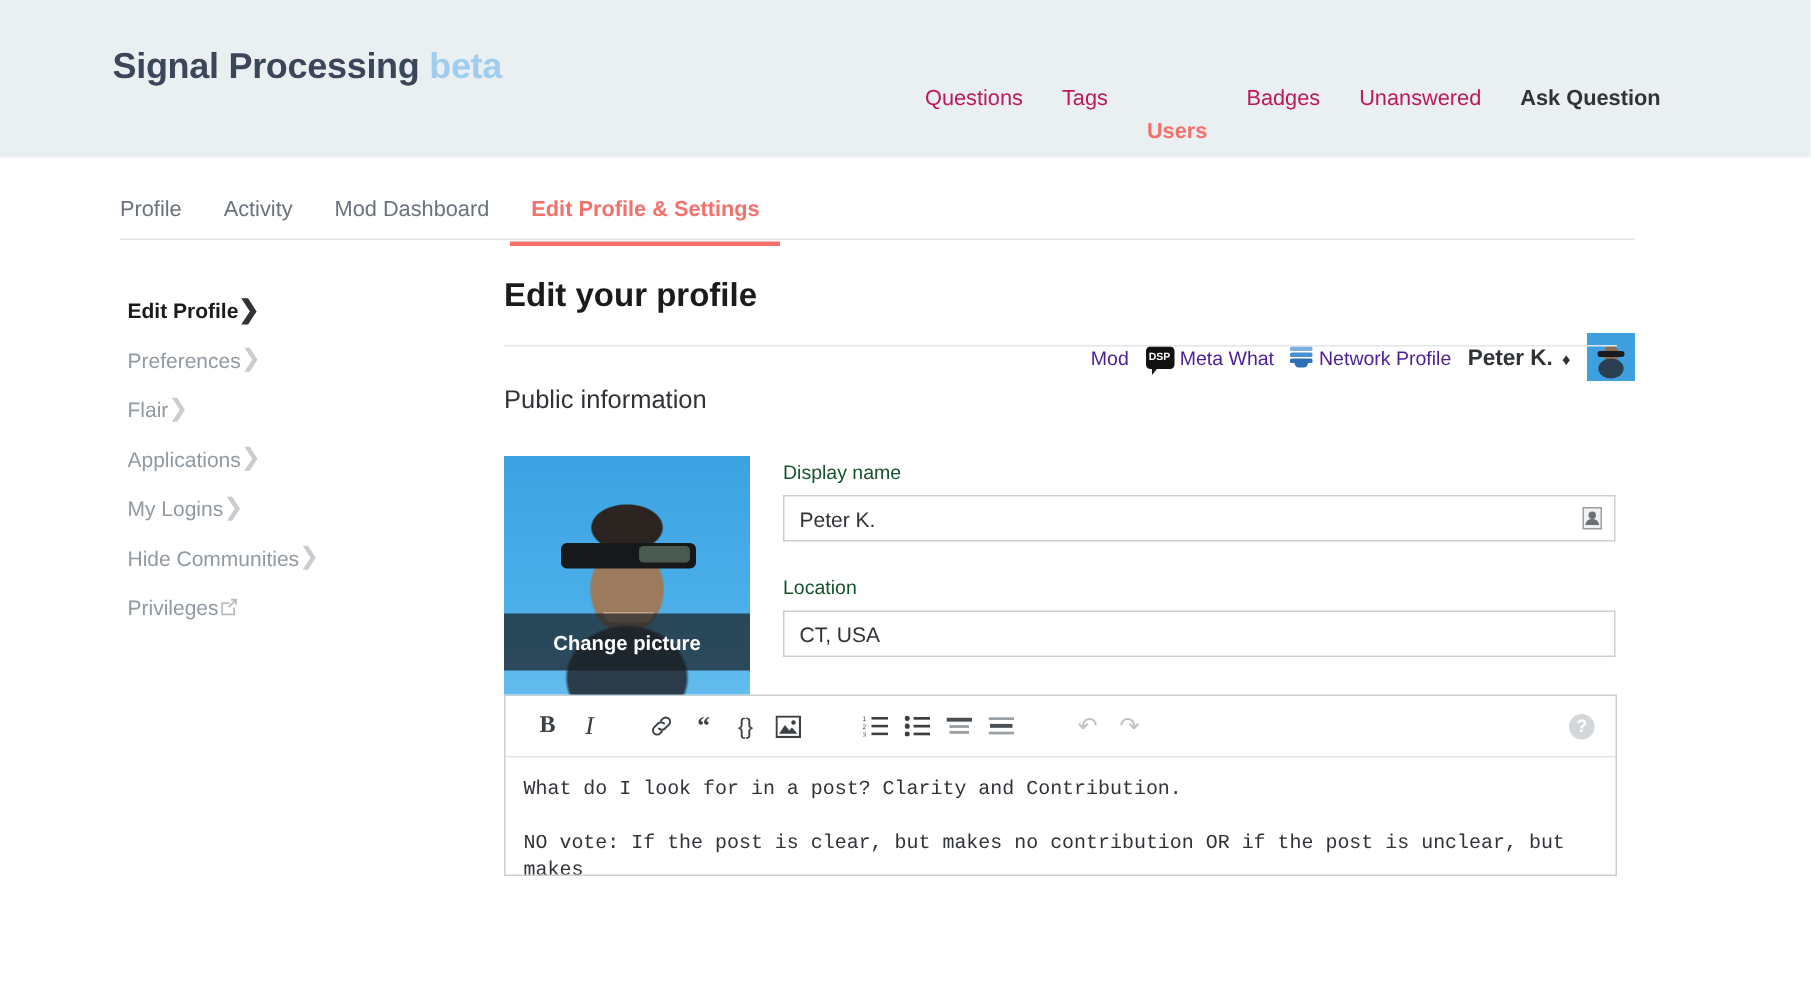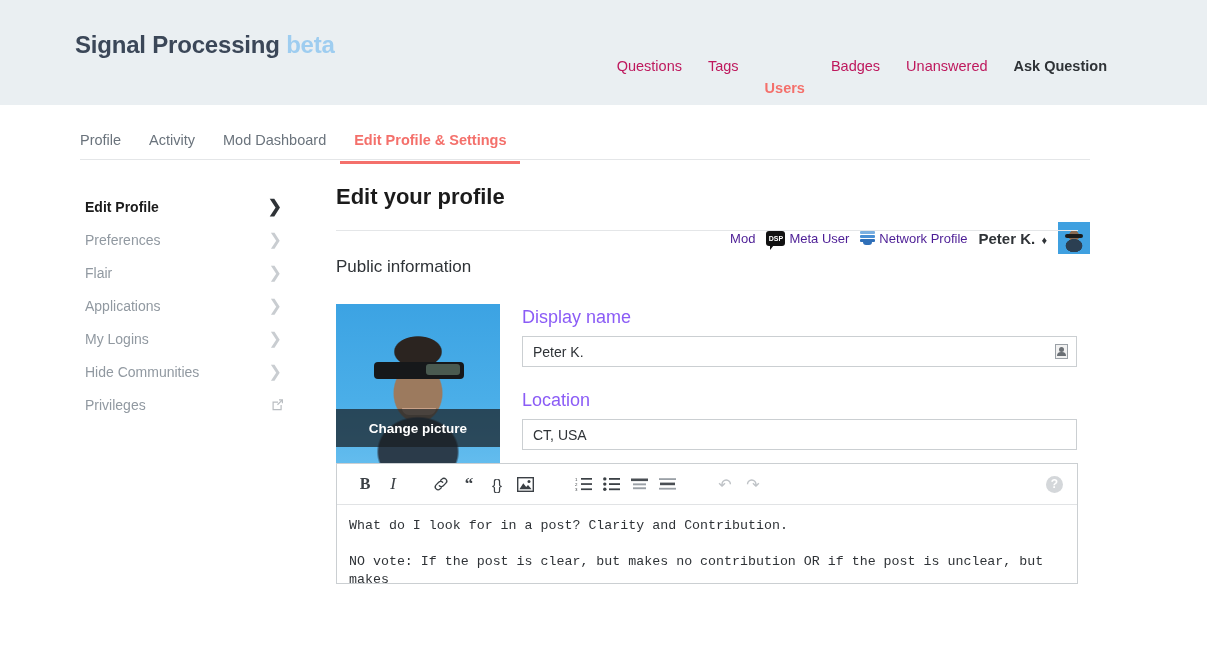--- a/index.html
+++ b/index.html
@@ -175,21 +175,20 @@
   }
   .sidebar {
     position: absolute;
     left: 85px;
     top: 28px;
     width: 205px;
   }
   .side-item {
     display: flex;
     align-items: center;
-    justify-content: space-between;
     height: 33px;
     font-size: 14px;
     color: #9199a1;
     text-decoration: none;
     cursor: pointer;
   }
   .side-item.active { color: #1b1b1b; font-weight: bold; }
   .chev {
     font-size: 16px;
     color: #c9cdd1;
@@ -271,22 +270,22 @@
     color: #fff;
     font-size: 13.5px;
     font-weight: bold;
     display: flex;
     align-items: center;
     justify-content: center;
   }
 
   .fields { flex: 1 1 auto; padding-top: 3px; }
   .field-label {
-    font-size: 18px;
-    color: #8b5cf6;
+    font-size: 13px;
+    color: #14532d;
     padding-bottom: 8px;
   }
   .field-label.second { padding-top: 23px; }
   .text-input {
     width: 555px;
     height: 31px;
     border: 1px solid #cbcfd2;
     background: #fff;
     display: flex;
     align-items: center;
@@ -409,21 +408,21 @@
     <a href="#" class="tab">Activity</a>
     <a href="#" class="tab">Mod Dashboard</a>
     <a href="#" class="tab active">Edit Profile &amp; Settings</a>
   </div>
   <div class="subnav-rule"></div>
 
   <div class="userbar">
     <a href="#">Mod</a>
     <span class="ub-item">
       <span class="dsp-icon">DSP</span>
-      <a href="#">Meta User</a>
+      <a href="#">Meta What</a>
     </span>
     <span class="ub-item">
       <span class="net-icon">
           <i></i>
           <i></i>
           <i></i>
           <i></i>
         </span>
       <a href="#">Network Profile</a>
     </span>

